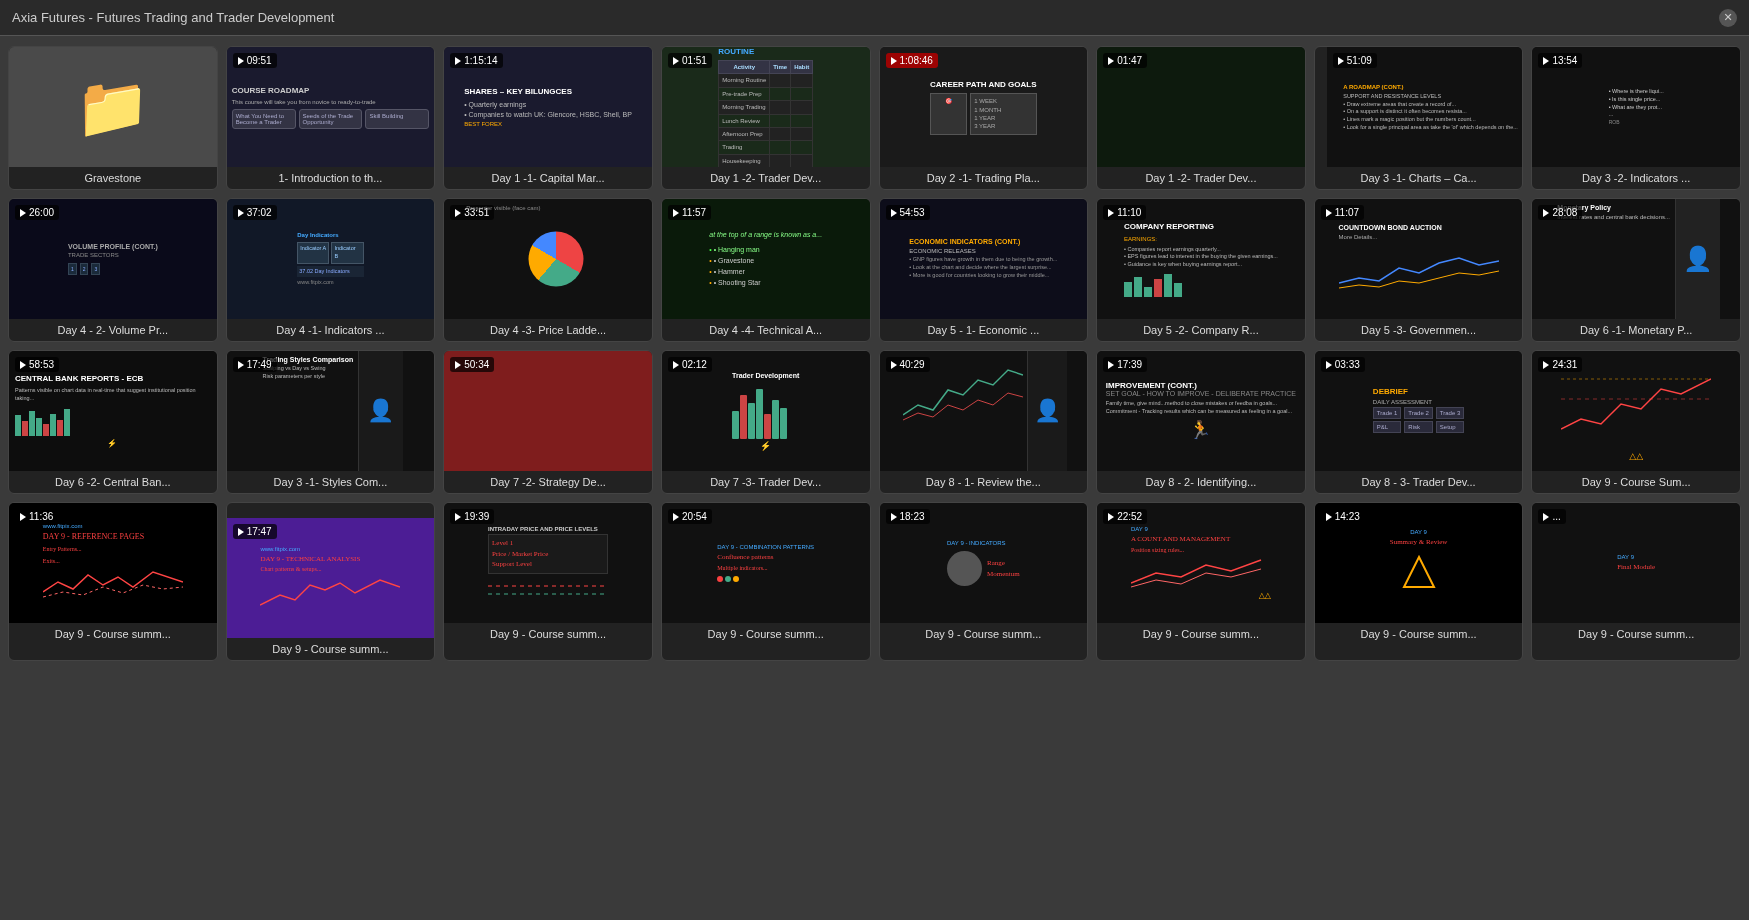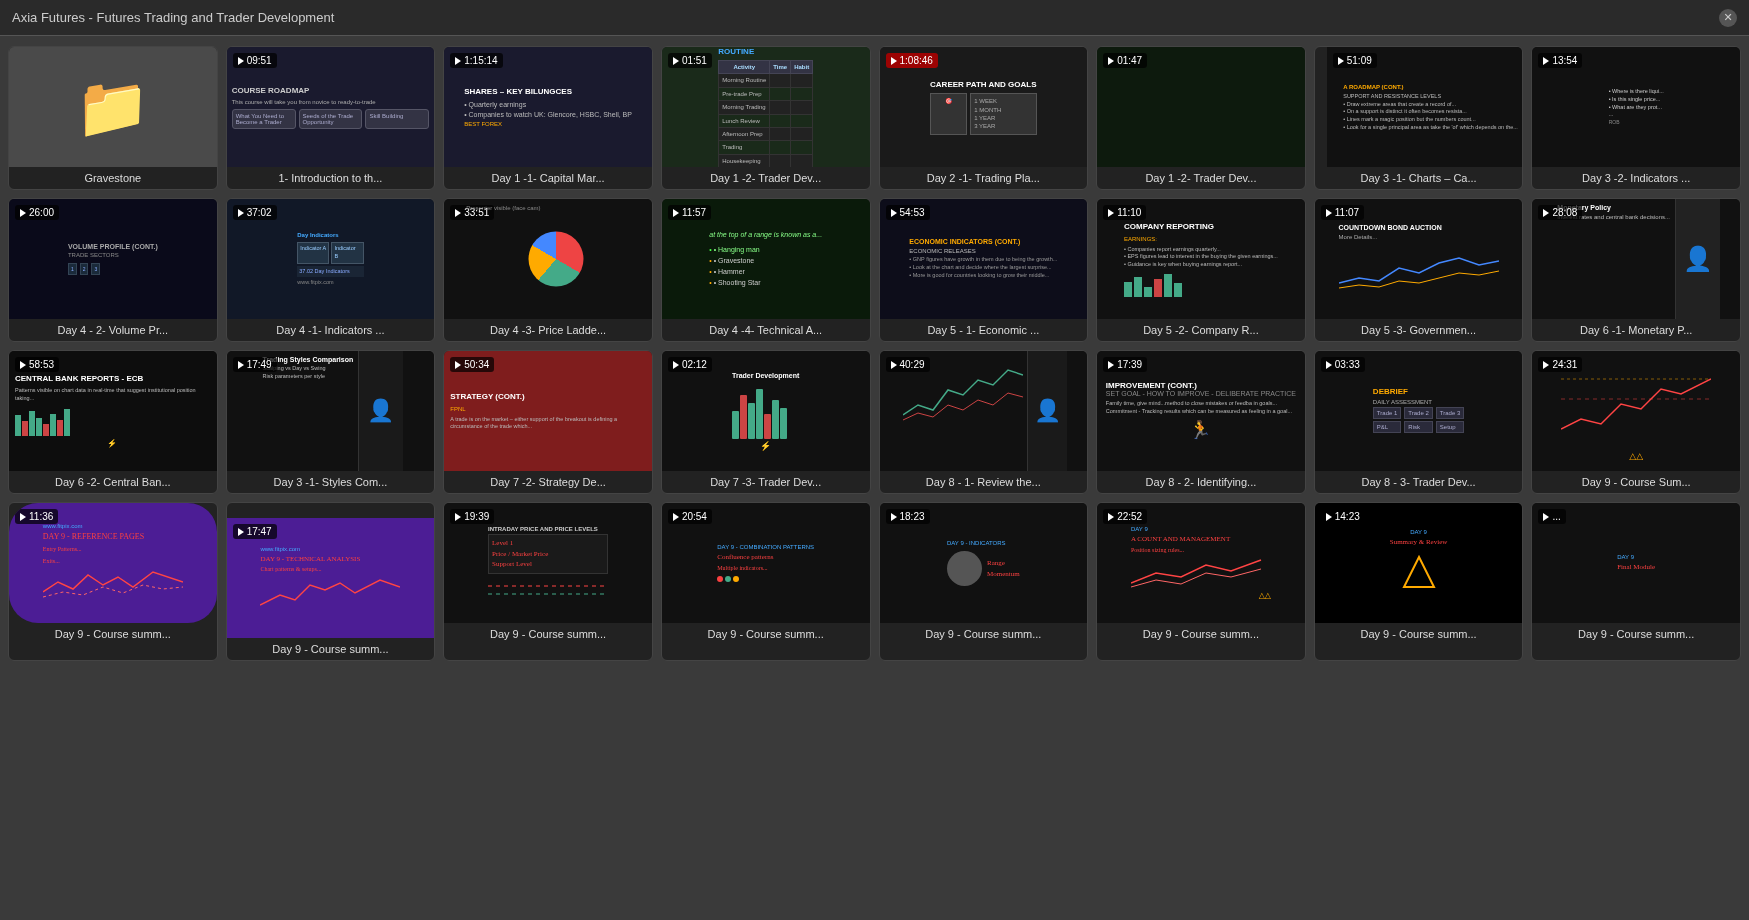--- a/index.html
+++ b/index.html
@@ -633,27 +633,20 @@
     </div>
     <div class="thumb-label">Day 3 -1- Styles Com...</div>
   </div>
 
   <div class="thumb-item">
     <div class="thumb-preview" style="background:#7f1d1d;">
       <div class="duration-badge">
         <span class="play-tri"></span>
         <span>50:34</span>
       </div>
-      <div class="text-sim">
-        <div class="heading">STRATEGY (CONT.)</div>
-        <div style="font-size:6px;color:#fa0;margin-bottom:2px;">FPNL</div>
-        <div style="font-size:5.5px;color:#bbb;line-height:1.4;">
-          A trade is on the market – either support of the breakout is defining a circumstance of the trade which...
-        </div>
-      </div>
     </div>
     <div class="thumb-label">Day 7 -2- Strategy De...</div>
   </div>
 
   <div class="thumb-item">
     <div class="thumb-preview" style="background:#111;">
       <div class="duration-badge">
         <span class="play-tri"></span>
         <span>02:12</span>
       </div>
@@ -752,21 +745,21 @@
           <line x1="0" y1="40" x2="150" y2="40" stroke="#f44" stroke-width="0.5" stroke-dasharray="4"></line>
           <line x1="0" y1="20" x2="150" y2="20" stroke="#fa0" stroke-width="0.5" stroke-dasharray="3"></line>
         </svg>
         <div style="text-align:center;margin-top:2px;"><span style="font-size:9px;color:#fa0;">△△</span></div>
       </div>
     </div>
     <div class="thumb-label">Day 9 - Course Sum...</div>
   </div>
 
   <div class="thumb-item">
-    <div class="thumb-preview" style="background:#4c1d95;border-radius:29px;">
+    <div class="thumb-preview" style="background:#000000;">
       <div class="duration-badge">
         <span class="play-tri"></span>
         <span>11:36</span>
       </div>
       <div style="padding:5px;font-size:6px;color:#bbb;">
         <div style="color:#4af;font-size:6px;margin-bottom:2px;">www.fitpix.com</div>
         <div style="color:#fa4040;font-family:cursive;font-size:8px;line-height:1.5;">
           DAY 9 - REFERENCE PAGES<br>
           <span style="font-size:6px;">Entry Patterns...</span><br>
           <span style="font-size:6px;">Exits...</span>

